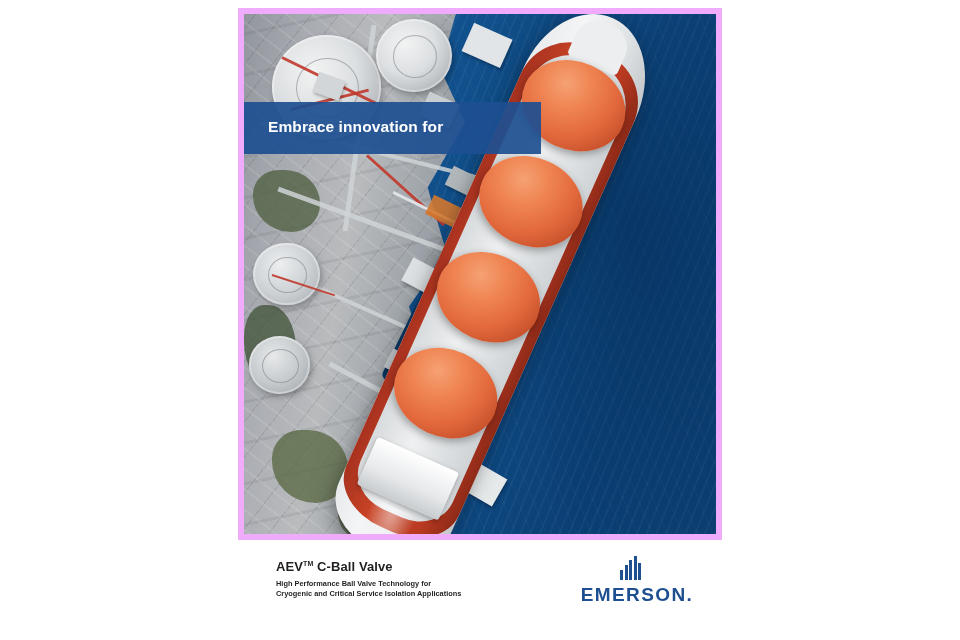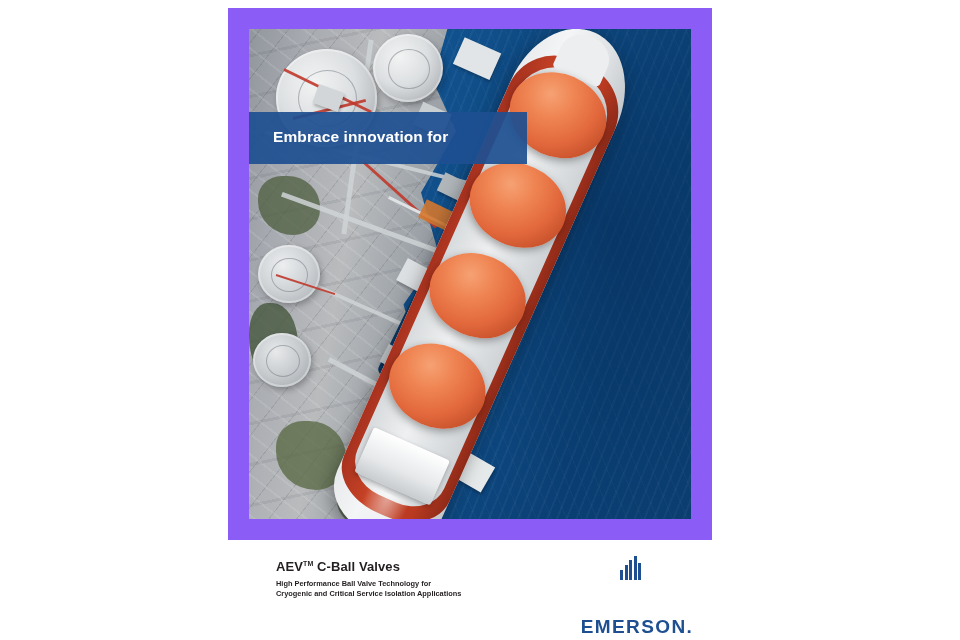--- a/index.html
+++ b/index.html
@@ -17,27 +17,27 @@
   .page {
     position: relative;
     width: 960px;
     height: 640px;
     background: #ffffff;
   }
 
   
   .cover {
     position: absolute;
-    left: 228px;
+    left: 238px;
     top: 8px;
     width: 484px;
     height: 532px;
-    background: #8b5cf6;
+    background: #f0abfc;
     box-sizing: border-box;
-    padding: 21px;
+    padding: 6px;
   }
 
   .photo {
     position: relative;
     width: 100%;
     height: 100%;
     overflow: hidden;
     background: #0d3b6e;
   }
 
@@ -341,21 +341,20 @@
   .brand-name {
     position: absolute;
     left: 0;
     top: 28px;
     width: 150px;
     text-align: center;
     font-size: 19px;
     font-weight: bold;
     letter-spacing: 1.4px;
     color: #1d4f91;
-    margin-top: 32px;
   }
   .brand-name .dot { font-size: 19px; }
 </style>
 </head>
 <body>
 
 <div class="page">
 
   <div class="cover">
     <div class="photo">
@@ -416,21 +415,21 @@
       <div class="title-band">
         <div class="line">Embrace innovation for</div>
       </div>
 
     </div>
   </div>
 
   <div class="footer">
 
     <div class="footer-text">
-      <div class="prod-title"><span>AEV</span><span class="tm">TM</span><span> C-Ball Valves</span></div>
+      <div class="prod-title"><span>AEV</span><span class="tm">TM</span><span> C-Ball Valve</span></div>
       <div class="prod-sub">
         <div>High Performance Ball Valve Technology for</div>
         <div>Cryogenic and Critical Service Isolation Applications</div>
       </div>
     </div>
 
     <div class="brand">
       <div class="brand-mark">
         <span class="bar"></span>
         <span class="bar"></span>

